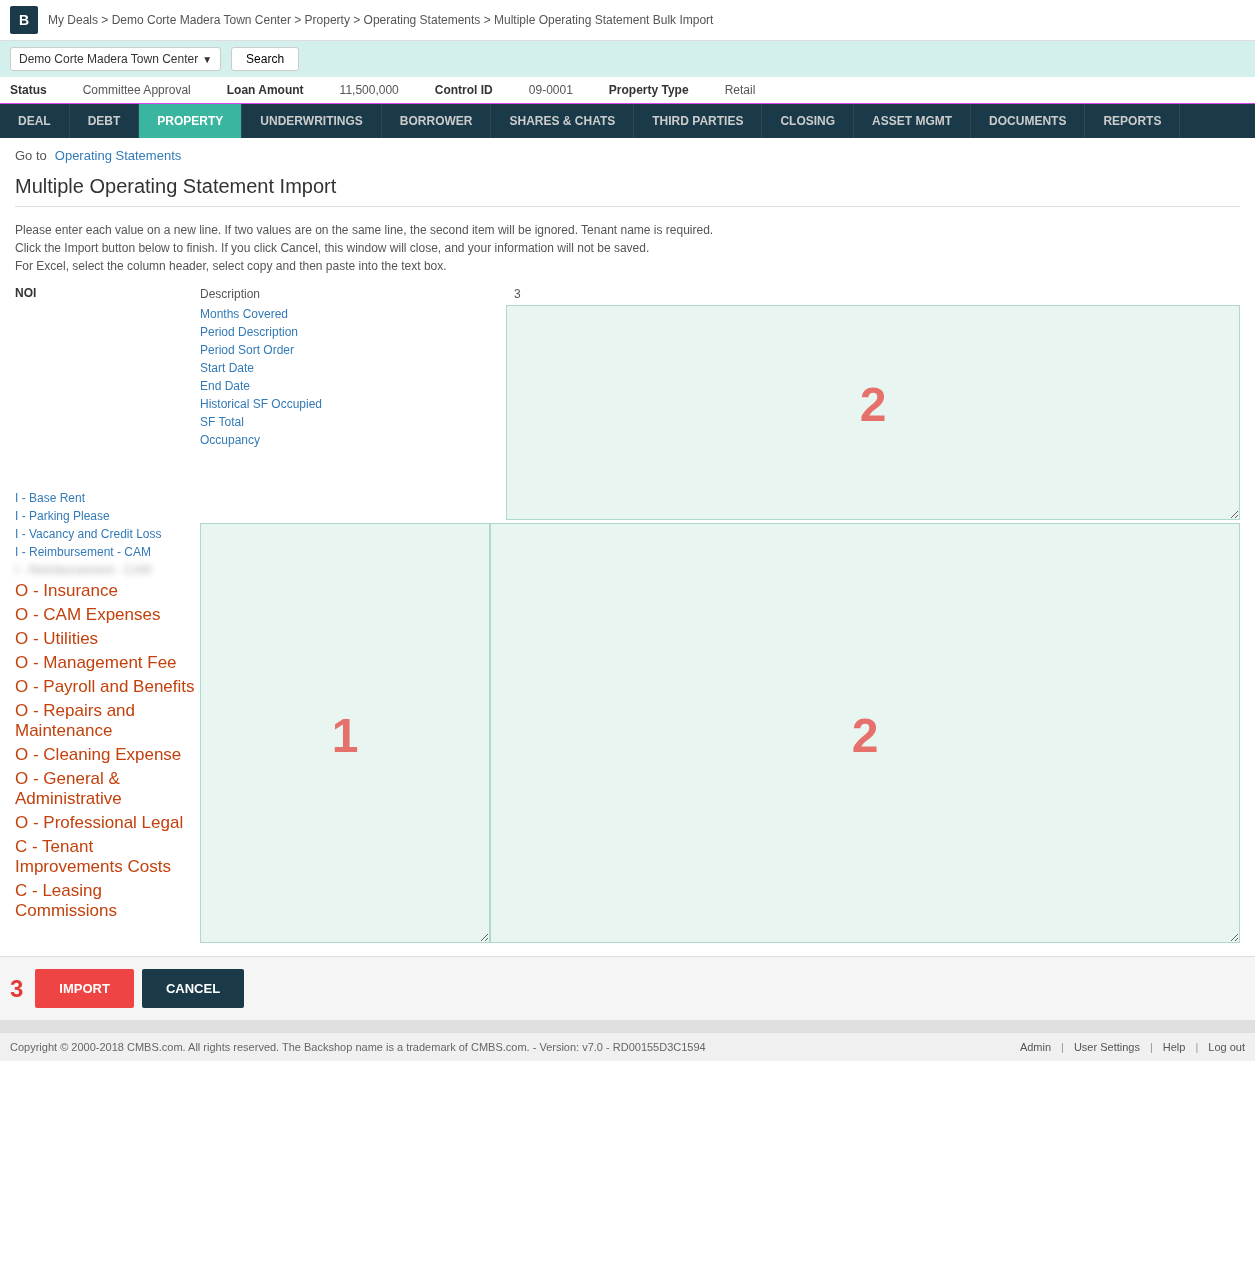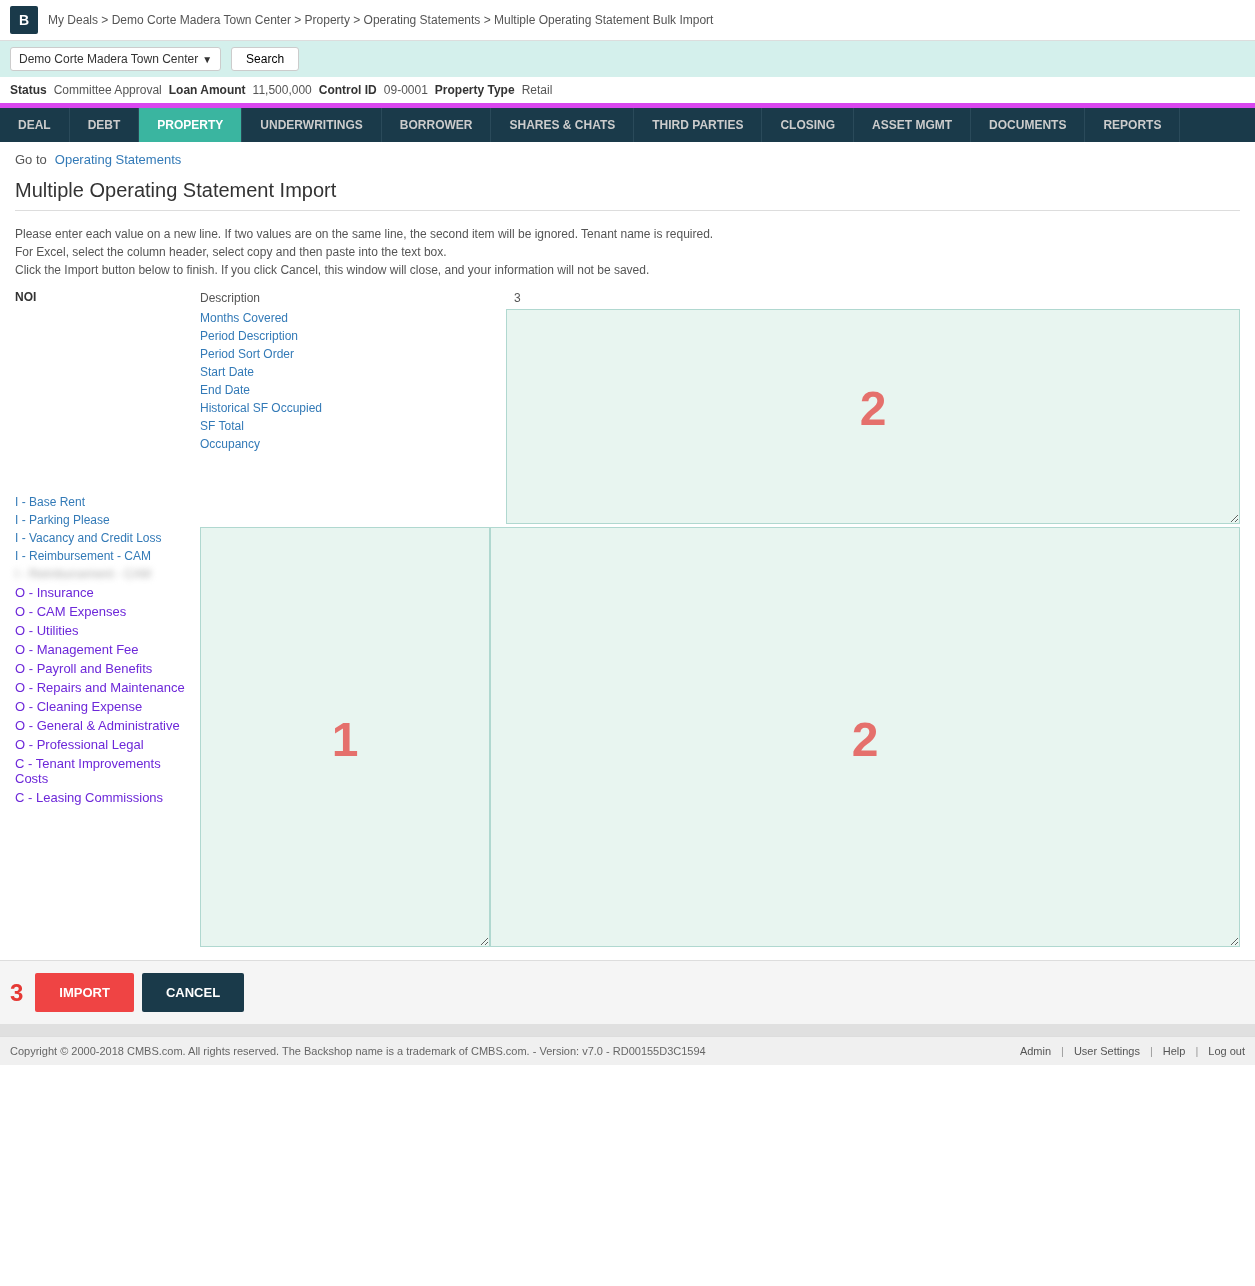--- a/index.html
+++ b/index.html
@@ -10,41 +10,41 @@
     .brand-logo { width: 28px; height: 28px; background: #1a3a4a; display: flex; align-items: center; justify-content: center; color: #fff; font-weight: bold; font-size: 14px; border-radius: 2px; }
     .breadcrumb { font-size: 12px; color: #555; }
 
     
     .search-bar { display: flex; align-items: center; background: #d4f0ec; padding: 6px 10px; gap: 10px; }
     .deal-selector { display: flex; align-items: center; background: #fff; border: 1px solid #ccc; padding: 4px 8px; border-radius: 3px; font-size: 12px; cursor: pointer; gap: 4px; }
     .deal-selector .arrow { font-size: 10px; }
     .search-btn { background: #fff; border: 1px solid #ccc; padding: 4px 14px; border-radius: 3px; font-size: 12px; cursor: pointer; }
 
     
-    .status-bar { display: flex; align-items: center; padding: 6px 10px; gap: 7px; font-size: 12px; border-bottom: 5px solid #d946ef; }
+    .status-bar { display: flex; align-items: center; padding: 6px 10px; gap: 36px; font-size: 12px; border-bottom: 1px solid #d946ef; }
     .status-bar .label { font-weight: bold; color: #333; }
     .status-bar .value { color: #555; }
 
     
     .nav-tabs { display: flex; background: #1a3a4a; }
     .nav-tab { padding: 10px 18px; color: #ccc; font-size: 12px; font-weight: bold; cursor: pointer; border-right: 1px solid #2a4a5a; text-transform: uppercase; white-space: nowrap; }
     .nav-tab.active { background: #3ab5a0; color: #fff; }
 
     
     .content { padding: 10px 15px; }
     .goto-bar { display: flex; align-items: center; gap: 8px; font-size: 13px; margin-bottom: 12px; }
     .goto-label { color: #555; }
     .goto-link { color: #337ab7; text-decoration: none; }
 
     .page-title { font-size: 20px; font-weight: normal; color: #333; margin-bottom: 16px; border-bottom: 1px solid #ddd; padding-bottom: 8px; }
 
     .instructions { font-size: 12px; color: #555; margin-bottom: 4px; }
     .noi-header { font-size: 12px; color: #333; font-weight: bold; margin-bottom: 4px; }
     .field-item-income { font-size: 12px; color: #337ab7; padding: 2px 0; }
-    .field-item-expense { font-size: 13px; color: #6d28d9; padding: 2px 0; }
+    .field-item-expense { font-size: 17px; color: #c2410c; padding: 2px 0; }
     .field-item-blurred { font-size: 12px; color: #aaa; padding: 2px 0; filter: blur(3px); }
     .desc-header { font-size: 12px; color: #555; padding: 2px 0 4px 0; }
     .desc-field { font-size: 12px; color: #337ab7; padding: 2px 0; }
 
     
     .bottom-buttons { display: flex; gap: 8px; padding: 12px 10px; background: #f5f5f5; border-top: 1px solid #ddd; align-items: center; }
     .number-badge { font-size: 24px; font-weight: bold; color: #e53935; margin-right: 4px; }
     .btn-import { background: #ef4444; color: #fff; border: none; padding: 12px 24px; font-size: 13px; font-weight: bold; text-transform: uppercase; cursor: pointer; border-radius: 2px; }
     .btn-cancel { background: #1a3a4a; color: #fff; border: none; padding: 12px 24px; font-size: 13px; font-weight: bold; text-transform: uppercase; cursor: pointer; border-radius: 2px; }
 
@@ -108,22 +108,22 @@
 <div class="content">
 
   <div class="goto-bar">
     <span class="goto-label">Go to</span>
     <a class="goto-link" href="#">Operating Statements</a>
   </div>
 
   <div class="page-title">Multiple Operating Statement Import</div>
 
   <p class="instructions">Please enter each value on a new line. If two values are on the same line, the second item will be ignored. Tenant name is required.</p>
+  <p class="instructions">Click the Import button below to finish. If you click Cancel, this window will close, and your information will not be saved.</p>
   <p class="instructions">For Excel, select the column header, select copy and then paste into the text box.</p>
-  <p class="instructions">Click the Import button below to finish. If you click Cancel, this window will close, and your information will not be saved.</p>
 
   <div class="full-layout">
 
     <div class="left-labels">
       <div style="height:22px;">
         <span class="noi-header">NOI</span>
       </div>
 
       <div style="height: 182px;"></div>
 

